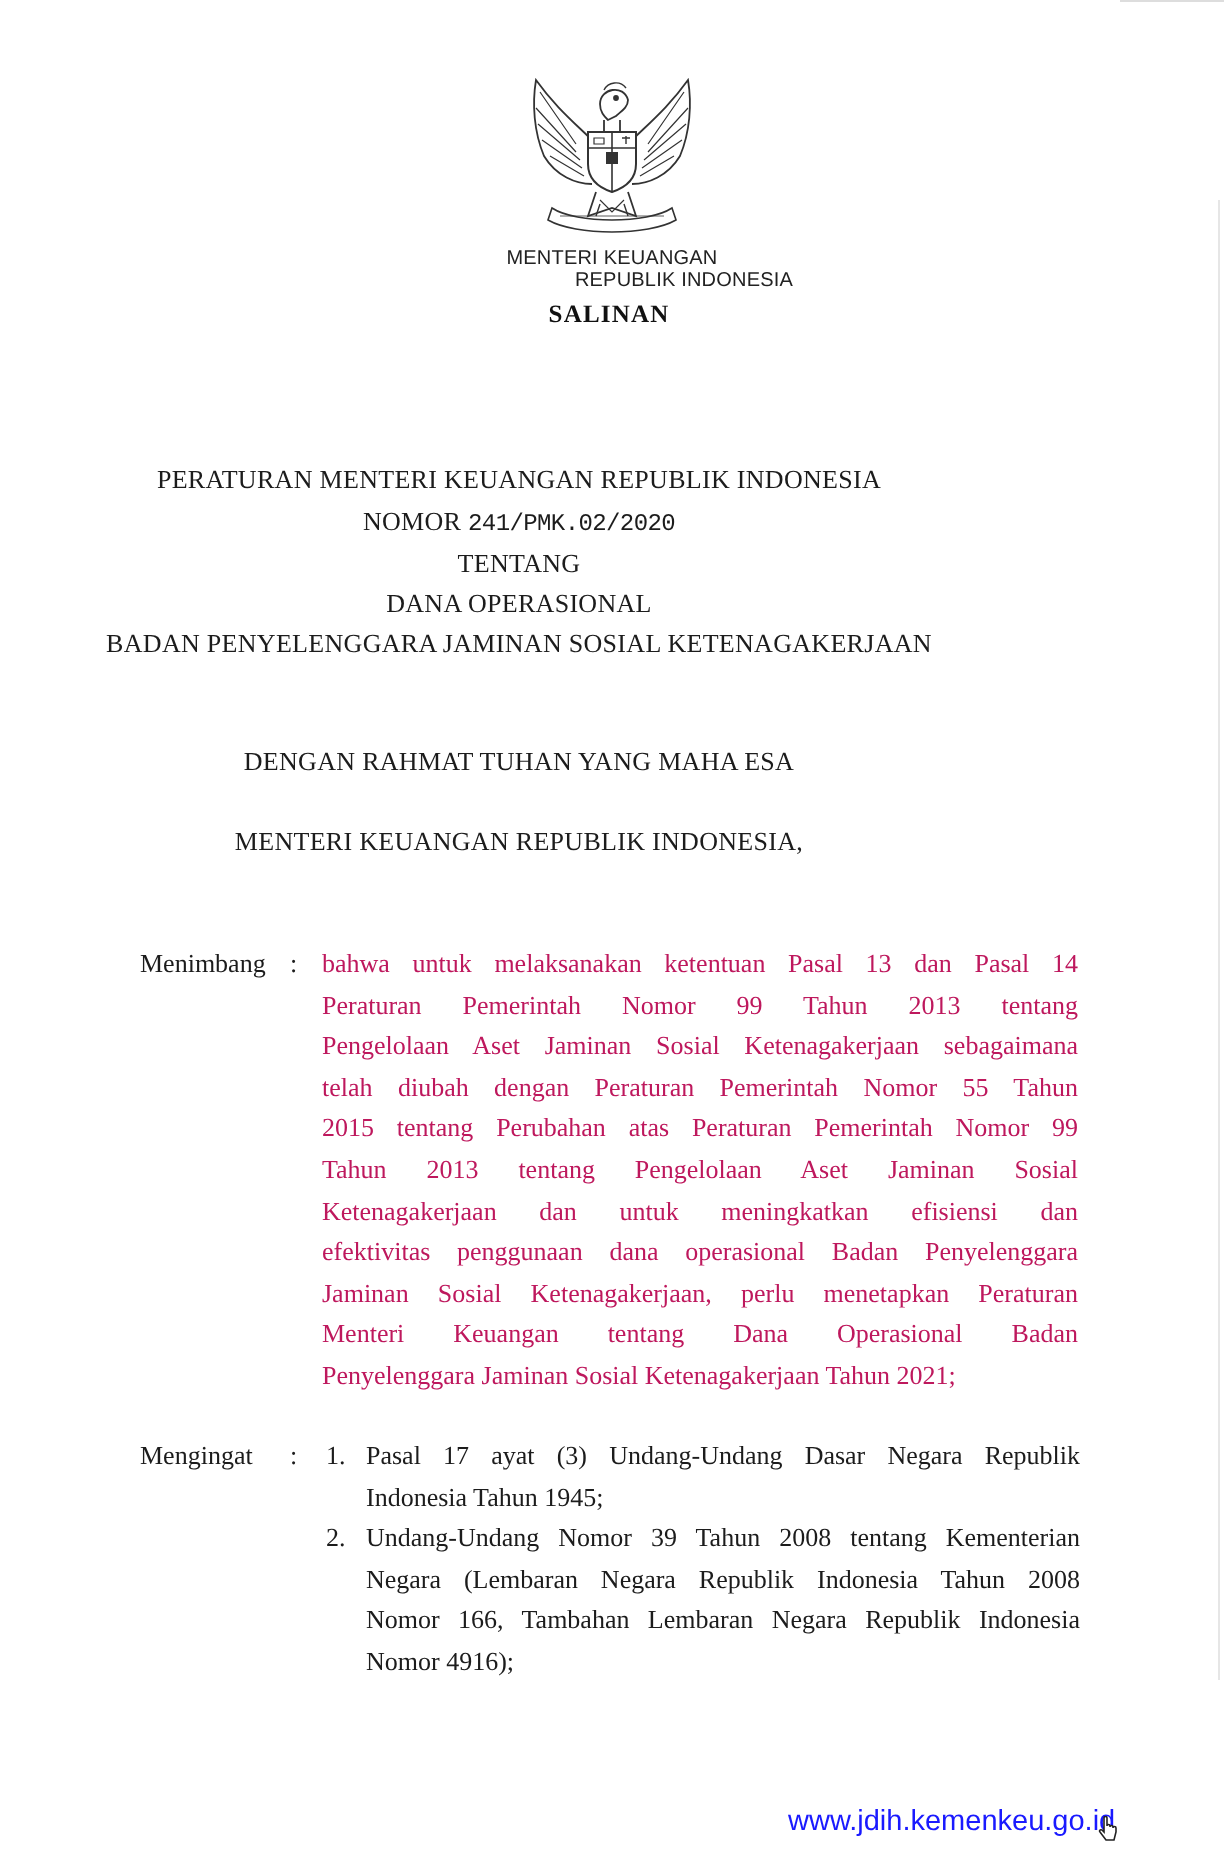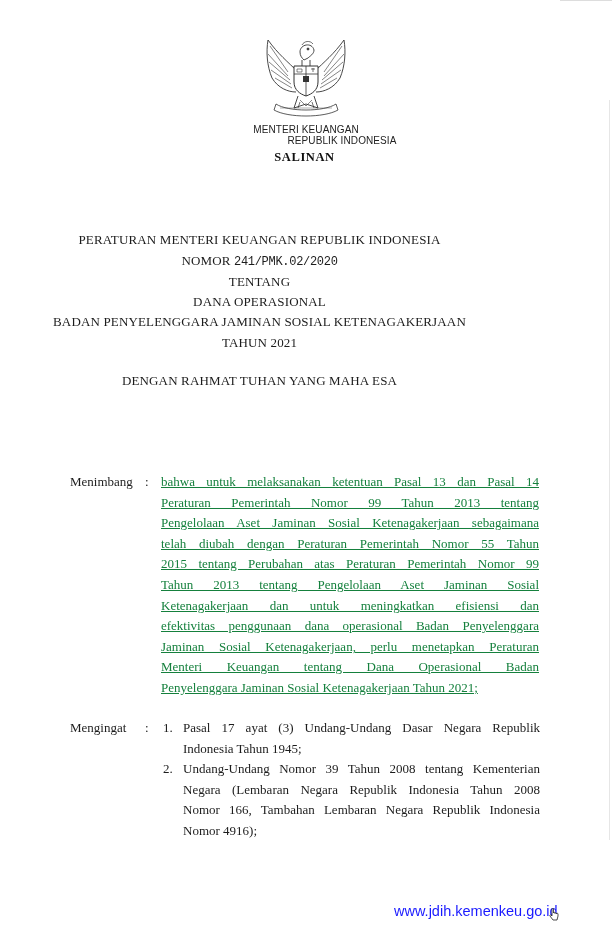--- a/index.html
+++ b/index.html
@@ -18,21 +18,21 @@
   .salinan { position: absolute; left: 0; width: 609px; text-align: center; font-weight: bold;
     font-family: "Liberation Serif", serif; font-size: 12.5px; letter-spacing: 0.6px; color: #111; }
 
   .center-line { position: absolute; left: 0; width: 519px; text-align: center;
     font-family: "Liberation Serif", serif; font-size: 13px; letter-spacing: 0.15px; color: #1c1c1c; white-space: nowrap; }
   .mono { font-family: "Liberation Mono", monospace; font-size: 12px; letter-spacing: -0.3px; }
 
   .label { position: absolute; left: 70px; font-family: "Liberation Serif", serif; font-size: 13px; color: #1c1c1c; }
   .colon { position: absolute; font-family: "Liberation Serif", serif; font-size: 13px; color: #1c1c1c; }
   .body-line { position: absolute; left: 161px; width: 378px; font-family: "Liberation Serif", serif; font-size: 13px;
-    color: #15803d; text-align: justify; text-align-last: justify; white-space: nowrap; height: 18px; line-height: 18px; text-decoration: underline; }
+    color: #be185d; text-align: justify; text-align-last: justify; white-space: nowrap; height: 18px; line-height: 18px; }
   .body-line.last { text-align-last: left; }
   .num { position: absolute; left: 163px; font-family: "Liberation Serif", serif; font-size: 13px; color: #1c1c1c; }
   .list-line { position: absolute; left: 183px; width: 357px; font-family: "Liberation Serif", serif; font-size: 13px;
     color: #1c1c1c; text-align: justify; text-align-last: justify; white-space: nowrap; height: 18px; line-height: 18px; }
   .list-line.last { text-align-last: left; }
 
   .footer-link { position: absolute; left: 394px; top: 903px; font-family: "Liberation Sans", sans-serif;
     font-size: 14.5px; color: #1a1aff; text-decoration: none; }
   .cursor { position: absolute; left: 549px; top: 908px; width: 10px; height: 14px; }
 </style>
@@ -77,23 +77,23 @@
   <div class="salinan" style="top:150px;">SALINAN</div>
 
   <div class="center-line" style="top:232px;">PERATURAN MENTERI KEUANGAN REPUBLIK INDONESIA</div>
   <div class="center-line" style="top:253px;">
     <span>NOMOR</span>
     <span class="mono">241/PMK.02/2020</span>
   </div>
   <div class="center-line" style="top:274px;">TENTANG</div>
   <div class="center-line" style="top:294px;">DANA OPERASIONAL</div>
   <div class="center-line" style="top:314px;">BADAN PENYELENGGARA JAMINAN SOSIAL KETENAGAKERJAAN</div>
-  <div class="center-line" style="top:335px;">TAHUN 2021</div>
 
   <div class="center-line" style="top:373px;">DENGAN RAHMAT TUHAN YANG MAHA ESA</div>
+  <div class="center-line" style="top:413px;">MENTERI KEUANGAN REPUBLIK INDONESIA,</div>
 
   <div class="label" style="top:474px;">Menimbang</div>
   <div class="colon" style="left:145px; top:474px;">:</div>
   <div>
     <div class="body-line" style="top:473px;">bahwa untuk melaksanakan ketentuan Pasal 13 dan Pasal 14</div>
     <div class="body-line" style="top:494px;">Peraturan Pemerintah Nomor 99 Tahun 2013 tentang</div>
     <div class="body-line" style="top:514px;">Pengelolaan Aset Jaminan Sosial Ketenagakerjaan sebagaimana</div>
     <div class="body-line" style="top:535px;">telah diubah dengan Peraturan Pemerintah Nomor 55 Tahun</div>
     <div class="body-line" style="top:555px;">2015 tentang Perubahan atas Peraturan Pemerintah Nomor 99</div>
     <div class="body-line" style="top:576px;">Tahun 2013 tentang Pengelolaan Aset Jaminan Sosial</div>

